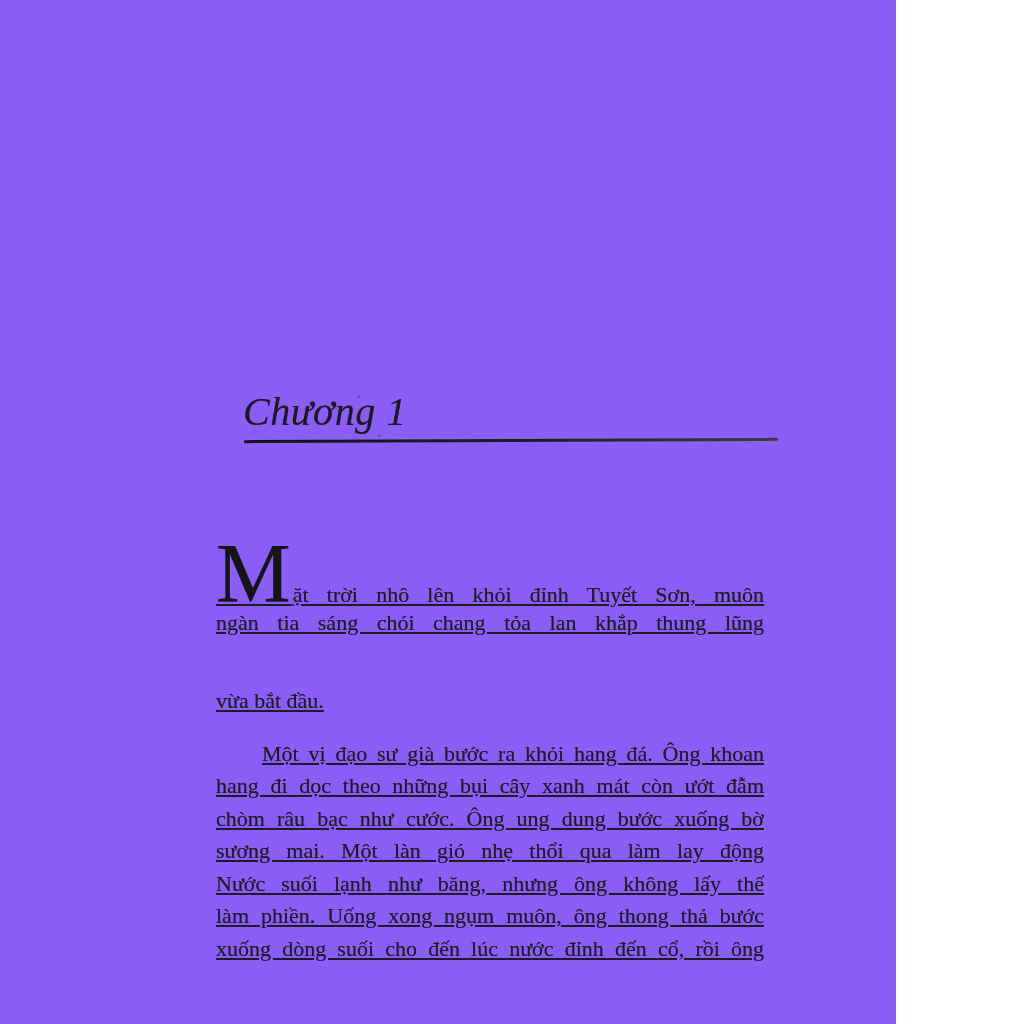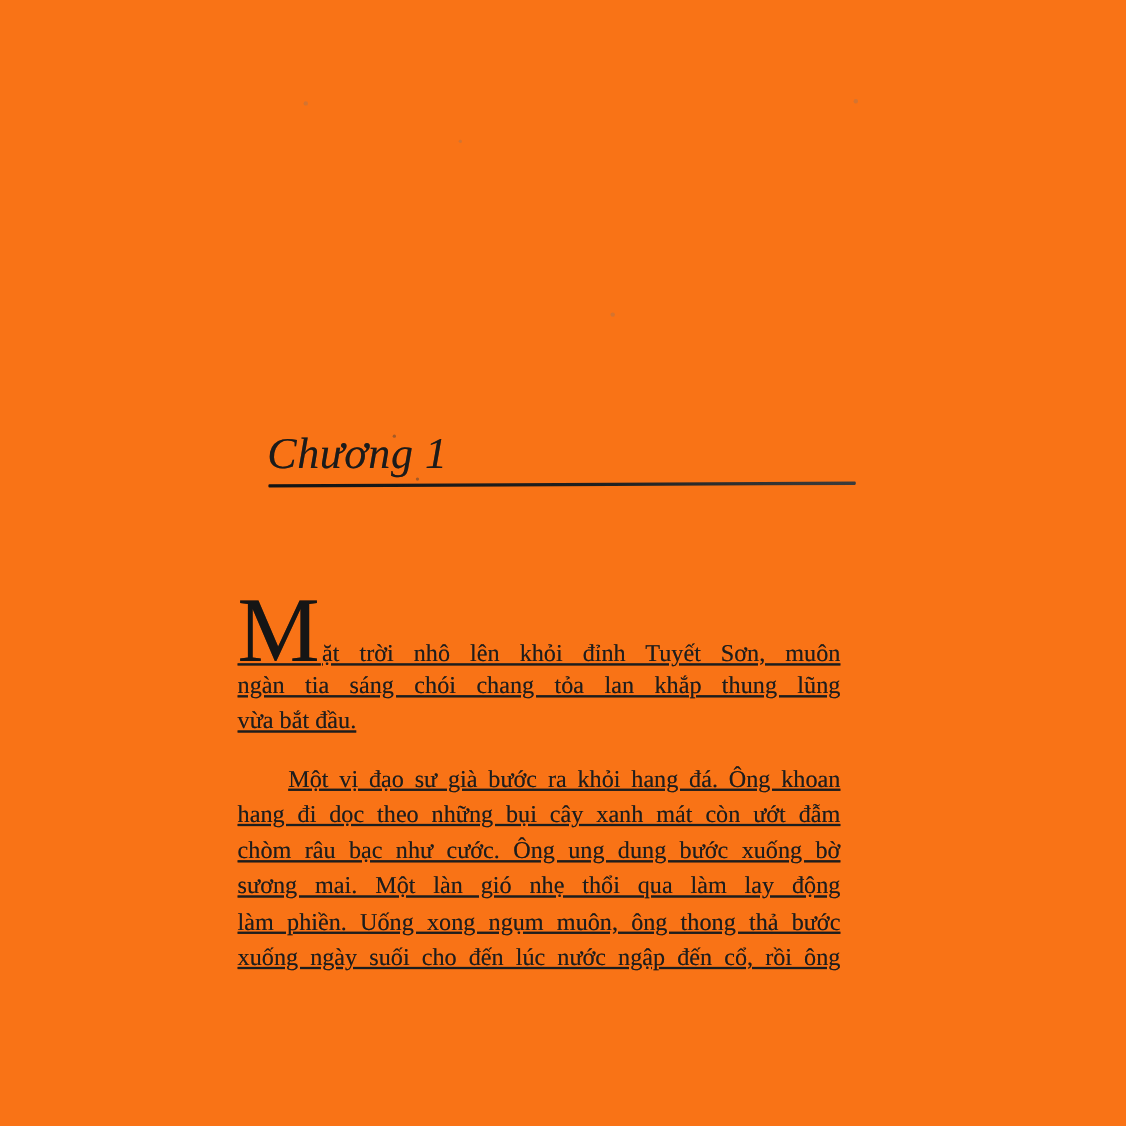--- a/index.html
+++ b/index.html
@@ -6,23 +6,23 @@
     margin: 0;
     padding: 0;
     width: 1024px;
     height: 1024px;
     background: #ffffff;
     overflow: hidden;
   }
   .page {
     position: absolute;
     inset: 0;
-    width: 1024px;
+    width: 896px;
     height: 1024px;
-    background: #f97316;
+    background: #8b5cf6;
     font-family: "Liberation Serif", "DejaVu Serif", serif;
     color: #1c1c1c;
   }
   .chapter-heading {
     position: absolute;
     left: 243px;
     top: 388px;
     margin: 0;
     font-family: "Liberation Serif", "DejaVu Serif", serif;
     font-style: italic;
@@ -55,21 +55,21 @@
   }
   .para { margin: 0; }
   .para2 { margin-top: 8px; }
   .line {
     height: 32.5px;
     line-height: 32.5px;
     text-align: justify;
     text-align-last: justify;
     overflow: visible;
   }
-  .line.lastline { text-align-last: left; }
+  .line.lastline { text-align-last: left; margin-top: 46px; }
   .line.firstline1 { text-indent: 0; }
   .line.indented { text-indent: 46px; margin-top: 20px; }
   .raised-initial {
     font-size: 84px;
     line-height: 0;
     vertical-align: baseline;
     letter-spacing: 1px;
     margin-right: 1px;
     color: #151515;
     text-shadow: 0 0 0.6px rgba(15,15,15,0.6);
@@ -103,18 +103,19 @@
       <div class="line firstline1"><span class="raised-initial">M</span><span>ặt trời nhô lên khỏi đỉnh Tuyết Sơn, muôn</span></div>
       <div class="line">ngàn tia sáng chói chang tỏa lan khắp thung lũng</div>
       <div class="line lastline">vừa bắt đầu.</div>
     </div>
 
     <div class="para para2">
       <div class="line indented">Một vị đạo sư già bước ra khỏi hang đá. Ông khoan</div>
       <div class="line">hang đi dọc theo những bụi cây xanh mát còn ướt đẫm</div>
       <div class="line">chòm râu bạc như cước. Ông ung dung bước xuống bờ</div>
       <div class="line">sương mai. Một làn gió nhẹ thổi qua làm lay động</div>
+      <div class="line">Nước suối lạnh như băng, nhưng ông không lấy thế</div>
       <div class="line">làm phiền. Uống xong ngụm muôn, ông thong thả bước</div>
-      <div class="line">xuống ngày suối cho đến lúc nước ngập đến cổ, rồi ông</div>
+      <div class="line">xuống dòng suối cho đến lúc nước đỉnh đến cổ, rồi ông</div>
     </div>
 
   </div>
 </div>
 
 </body></html>

